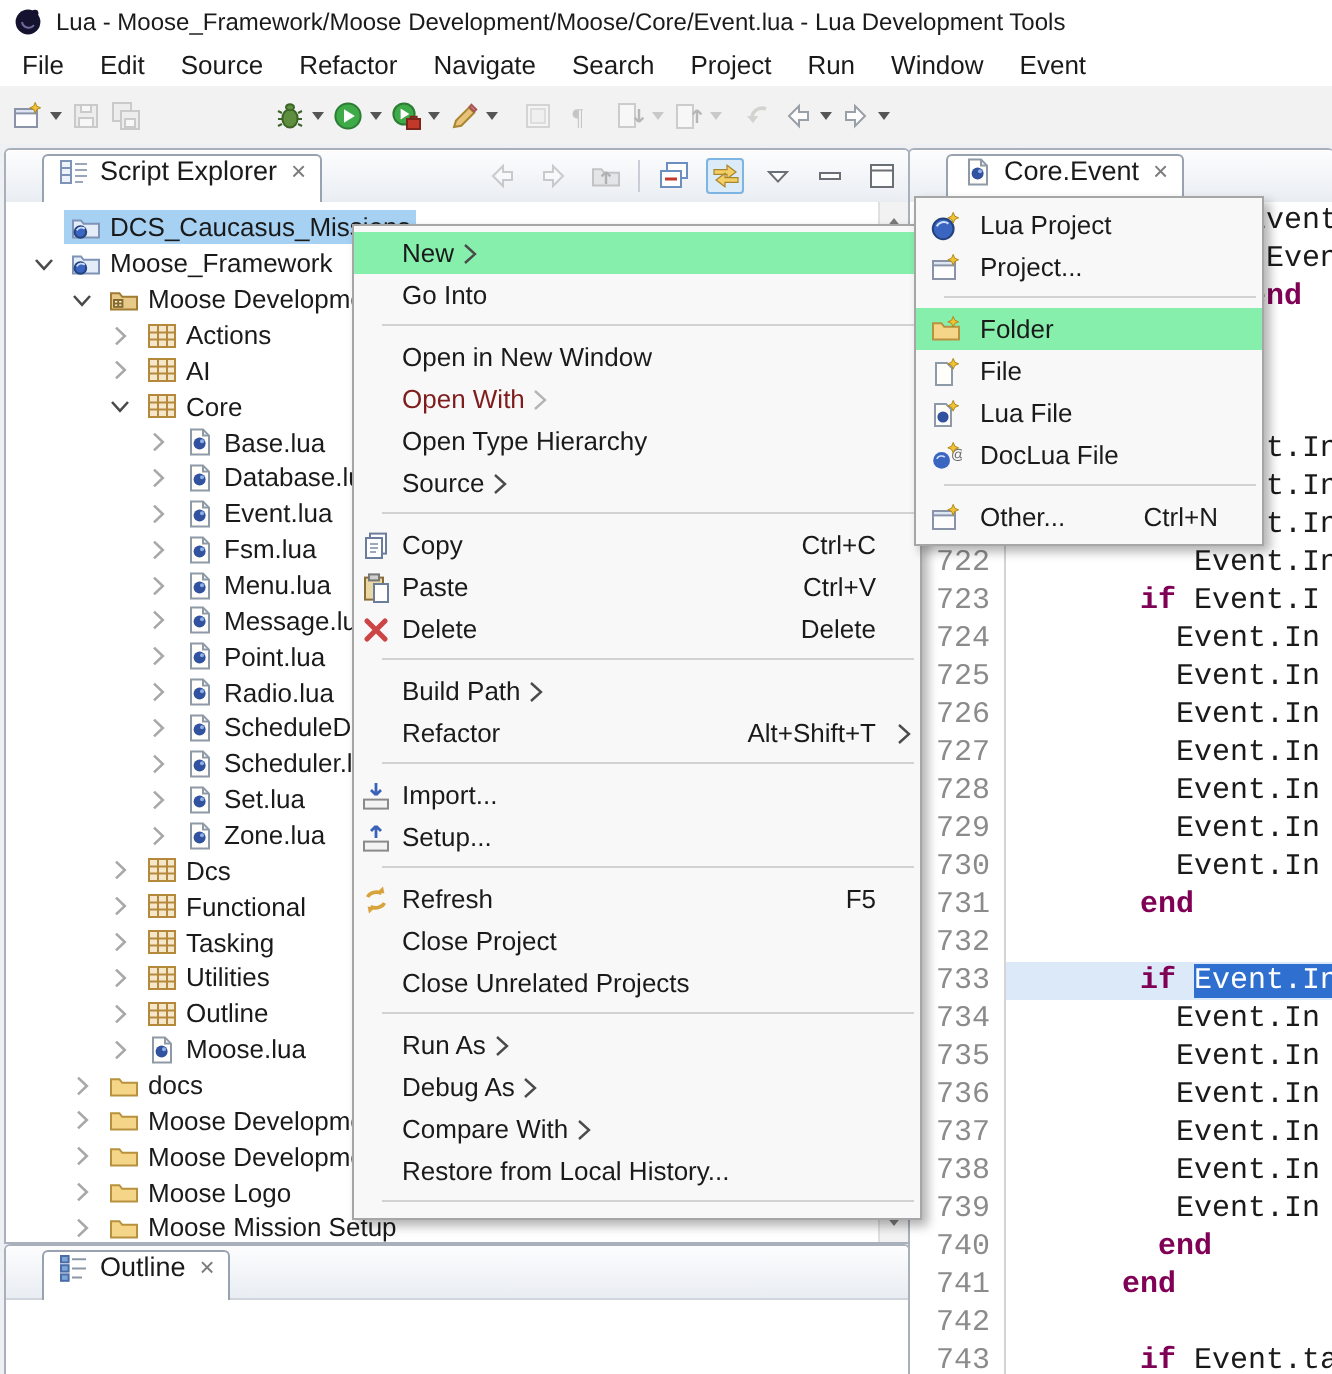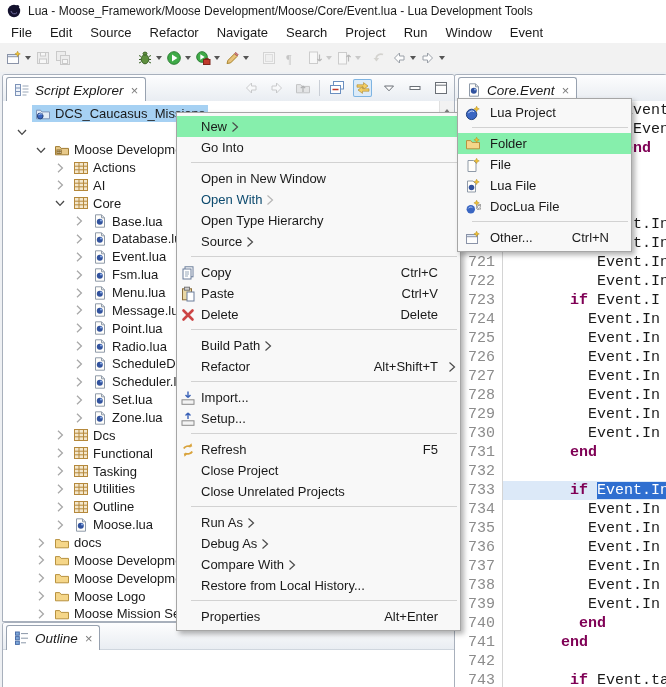--- a/index.html
+++ b/index.html
@@ -25,21 +25,21 @@
   .tgap{display:inline-block;height:1px}
 
   .workbench{position:absolute;left:0;top:72px;right:0;bottom:0;background:#eef0f3;}
 
   
   .pane{position:absolute;background:#fff;border:1px solid #a8b0bc;border-radius:3px 3px 0 0;overflow:hidden}
   .explorer{left:2px;top:2px;width:451px;height:546px;}
   .outline-pane{left:2px;top:550px;width:451px;height:64px;}
   .editor{left:454px;top:2px;width:212px;height:612px;border-right:none}
   .phead{position:relative;height:26px;background:linear-gradient(#fdfdfe,#e9edf2);border-bottom:1px solid #cfd6de;}
-  .vtab{position:absolute;left:3px;top:2px;height:24px;display:flex;align-items:center;gap:5px;padding:0 7px;background:#fff;border:1px solid #98a2b0;border-bottom:none;border-radius:3px 3px 0 0;font-size:13.5px;font-style:italic;}
+  .vtab{position:absolute;left:18px;top:2px;height:24px;display:flex;gap:5px;padding:0 7px;background:#fff;border:1px solid #98a2b0;border-bottom:none;border-radius:3px 3px 0 0;font-size:13.5px;}
   .tclose{color:#7b7b7b;font-size:13px;padding-left:2px;cursor:default}
   .vtools{position:absolute;right:4px;top:4px;display:flex;align-items:center;gap:7px}
   .vbtn{width:19px;height:18px;display:flex;align-items:center;justify-content:center;border-radius:2px}
   .vdis{opacity:.5;filter:grayscale(100%)}
   .vtog{background:#dcebf8;box-shadow:inset 0 0 0 1px #7eb4e2}
   .vsep{width:1px;height:16px;background:#c9ced6}
 
   
   .tree{position:absolute;left:0;top:26px;right:14px;bottom:0;padding-top:4px;overflow:hidden;background:#fff}
   .trow{height:17.86px;display:flex;align-items:center;white-space:nowrap}
@@ -66,21 +66,21 @@
   .cmenu,.smenu{position:absolute;background:#f8f8f8;border:1px solid #a6a6a6;box-shadow:3px 3px 5px rgba(0,0,0,.3);padding:3px 0;z-index:90}
   .cmenu{left:176px;top:112px;width:283px;}
   .smenu{left:457px;top:98px;width:173px;z-index:95}
   .mi{height:21px;display:flex;align-items:center;}
   .gut{width:22px;flex:none;display:flex;align-items:center;justify-content:center}
   .smenu .gut{width:30px}
   .lbl{padding-left:2px;white-space:nowrap}
   .sc{margin-left:auto;padding-right:6px;white-space:nowrap}
   .subw{width:16px;flex:none;display:flex;align-items:center;justify-content:center}
   .hl{background:#86efac}
-  .dis .lbl{color:#0c4a6e}
+  .dis .lbl{color:#7f1d1d}
   .dis .subw svg path{stroke:#b5b5b5}
   .msep{height:1px;background:#d2d2d2;margin:4px 3px 5px 14px}
 </style>
 </head>
 <body>
 
 <div class="app">
 
   <div class="titlebar">
     <span class="ico" id="app-logo">
@@ -329,20 +329,30 @@
                 </svg>
               </span>
               <span>DCS_Caucasus_Missions</span>
             </span>
           </div>
           <div class="trow" style="padding-left: 9px;">
             <span class="tchev">
               <svg viewBox="0 0 16 16" width="16" height="16">
                 <path d="M4 6l4 4.4L12 6" fill="none" stroke="#4a4a4a" stroke-width="1.3"></path>
               </svg>
+            </span>
+            <span class="trowbody">
+              <span class="ico">
+                <svg viewBox="0 0 16 16" width="16" height="16">
+                  <path d="M1.5 12.8V4.2h4l1.3 1.7h7.7v6.9z" fill="#e3ecf7" stroke="#7d93b8"></path>
+                  <circle cx="5.2" cy="10" r="2.9" fill="#3a66c2" stroke="#24437e"></circle>
+                  <path d="M3.4 9.2a2.6 2.6 0 014-.8" stroke="#cfe0ff" fill="none" stroke-width=".9"></path>
+                </svg>
+              </span>
+              <span>Moose_Framework</span>
             </span>
           </div>
           <div class="trow" style="padding-left: 28px;">
             <span class="tchev">
               <svg viewBox="0 0 16 16" width="16" height="16">
                 <path d="M4 6l4 4.4L12 6" fill="none" stroke="#4a4a4a" stroke-width="1.3"></path>
               </svg>
             </span>
             <span class="trowbody">
               <span class="ico">
@@ -1071,39 +1081,46 @@
             <path d="M5.5 3.5l5 4.5-5 4.5" fill="none" stroke="#4a4a4a" stroke-width="1.2"></path>
           </svg>
         </span>
       </div>
       <div class="mi">
         <span class="gut"></span>
         <span class="lbl">Restore from Local History...</span>
         <span class="subw"></span>
       </div>
       <div class="msep"></div>
-      <div class="mi">
-        <span class="gut"></span>
-        <span class="lbl">Properties</span>
-        <span class="sc">Alt+Enter</span>
-        <span class="subw"></span>
-      </div>
     </div>
   <div class="smenu" id="smenu">
       <div class="mi">
         <span class="gut">
           <span class="ico">
             <svg viewBox="0 0 16 16" width="16" height="16">
               <circle cx="6.6" cy="9.4" r="5.2" fill="#3a66c2" stroke="#24437e"></circle>
               <path d="M3.4 8.2a3.8 3.8 0 015.8-1.4" stroke="#cfe0ff" fill="none"></path>
               <path d="M11.6 1.2l.8 1.9 1.9.8-1.9.8-.8 1.9-.8-1.9-1.9-.8 1.9-.8z" fill="#f2c233" stroke="#b08a1e" stroke-width=".5"></path>
             </svg>
           </span>
         </span>
         <span class="lbl">Lua Project</span>
+        <span class="subw"></span>
+      </div>
+      <div class="mi">
+        <span class="gut">
+          <span class="ico">
+            <svg viewBox="0 0 16 16" width="16" height="16">
+              <rect x="1.5" y="4.5" width="11" height="9" fill="#fdfdfd" stroke="#8a93a8"></rect>
+              <rect x="1.5" y="4.5" width="11" height="2.2" fill="#dde6f2" stroke="#8a93a8"></rect>
+              <path d="M11.6 1.2l.8 1.9 1.9.8-1.9.8-.8 1.9-.8-1.9-1.9-.8 1.9-.8z" fill="#f2c233" stroke="#b08a1e" stroke-width=".5"></path>
+            </svg>
+          </span>
+        </span>
+        <span class="lbl">Project...</span>
         <span class="subw"></span>
       </div>
       <div class="msep"></div>
       <div class="mi hl">
         <span class="gut">
           <span class="ico">
             <svg viewBox="0 0 16 16" width="16" height="16">
               <path d="M1.5 12.8V4.6h4.2l1.4 1.8h7.4v6.4z" fill="#f5d689" stroke="#b8923f"></path>
               <path d="M11.6 1.2l.8 1.9 1.9.8-1.9.8-.8 1.9-.8-1.9-1.9-.8 1.9-.8z" fill="#f2c233" stroke="#b08a1e" stroke-width=".5"></path>
             </svg>

